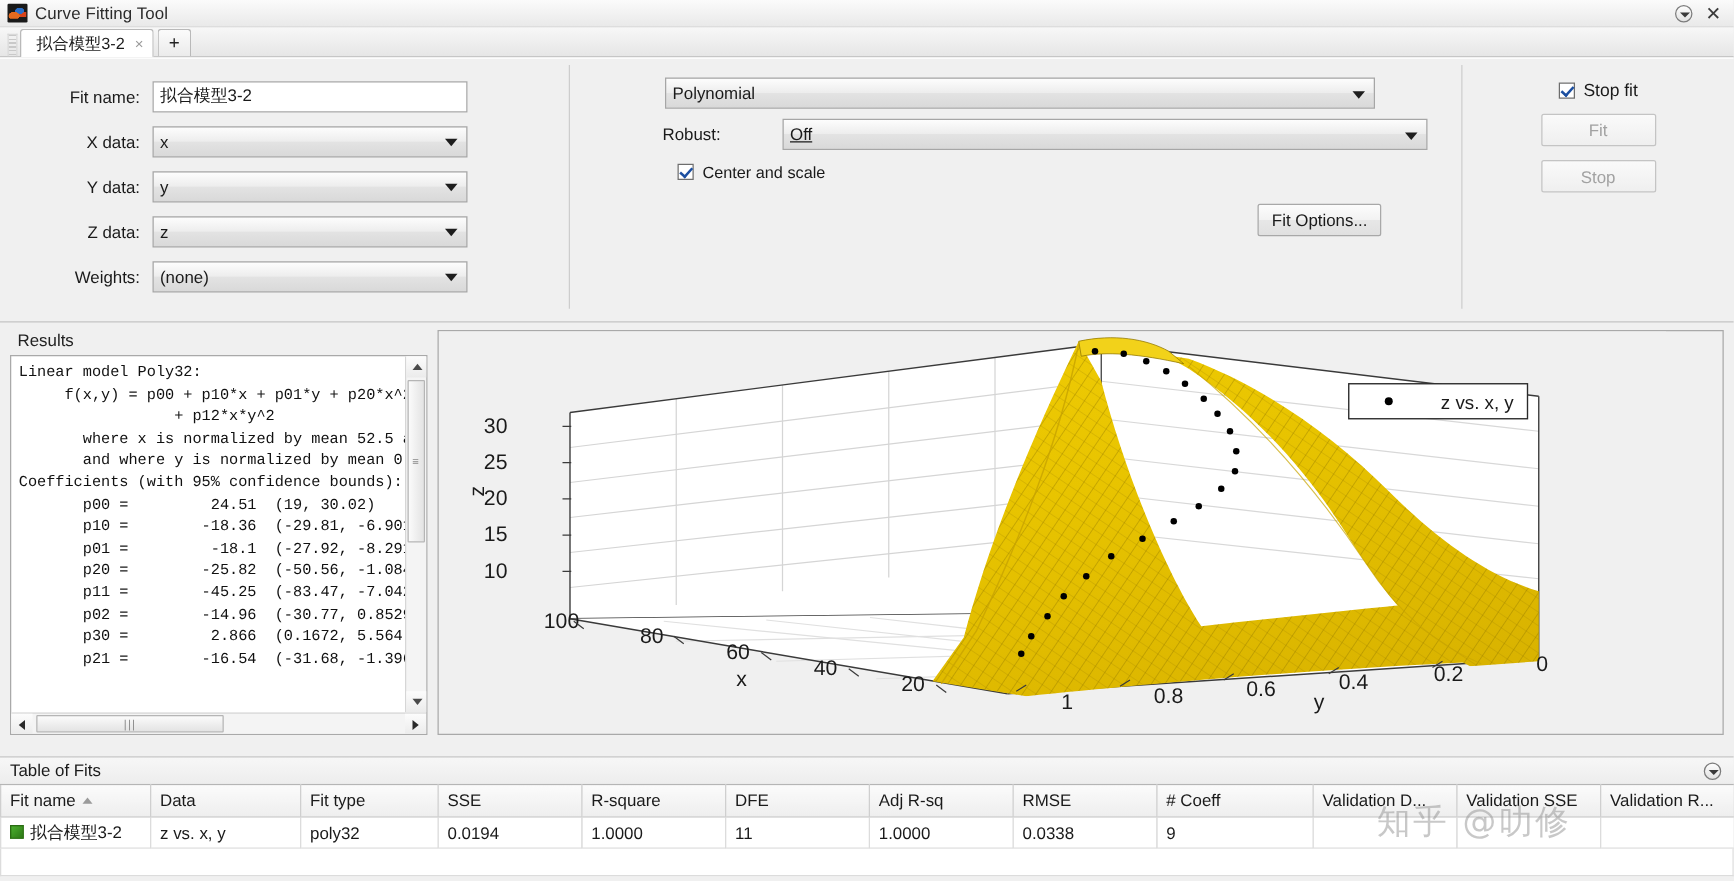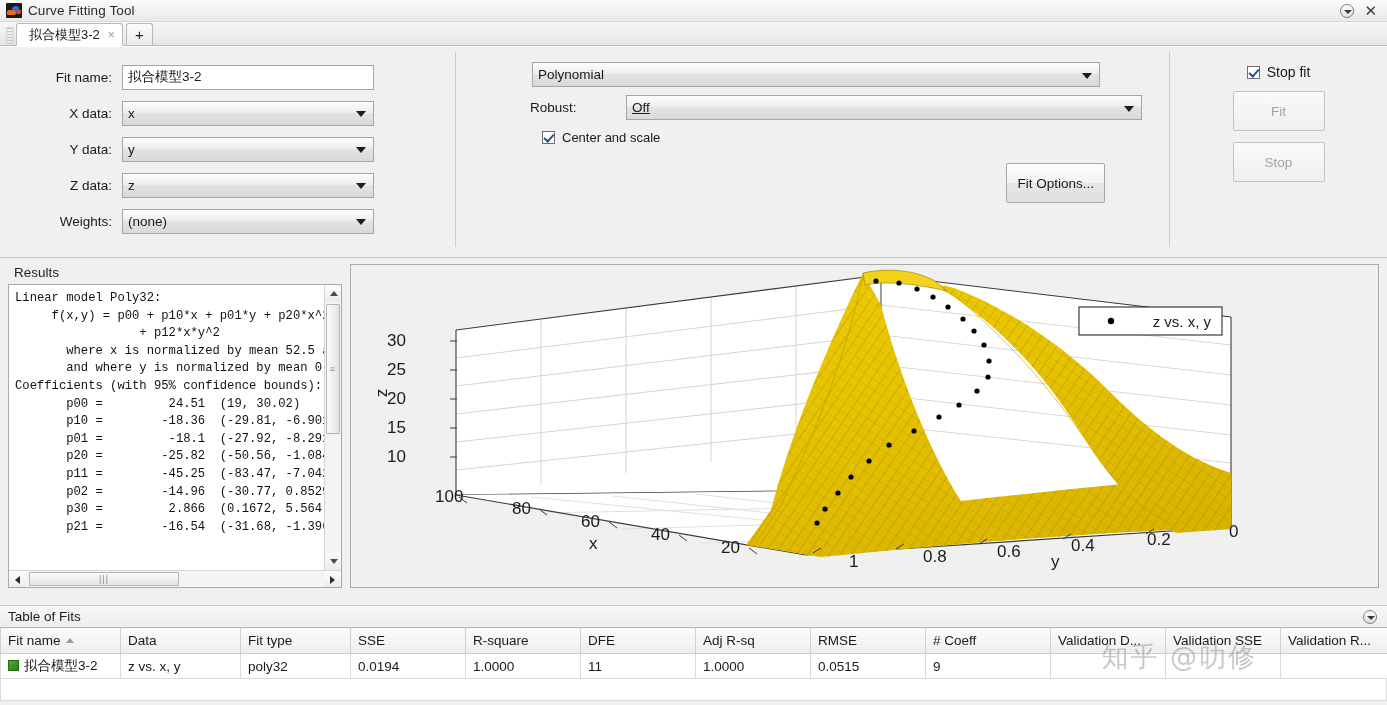--- a/index.html
+++ b/index.html
@@ -131,21 +131,21 @@
   .checkbox {
     width: 13px; height: 13px; border: 1px solid #6d6d6d; background: #fff;
     position: relative; flex: 0 0 auto;
   }
   .checkbox.checked::after {
     content: ""; position: absolute; left: 3px; top: 0px;
     width: 4px; height: 8px; border: solid #1c4fa1;
     border-width: 0 2px 2px 0; transform: rotate(42deg);
   }
   .btn {
-    height: 40px; min-width: 78px;
+    height: 26px; min-width: 78px;
     border: 1px solid #a8a8a8; border-radius: 2px;
     background: linear-gradient(to bottom,#fcfcfc 0%,#f2f2f2 50%,#e7e7e7 51%,#e0e0e0 100%);
     display: flex; align-items: center; justify-content: center;
     font-size: 13.5px; padding: 0 10px;
   }
   .btn.disabled { color: #a2a2a2; background: linear-gradient(to bottom,#fafafa,#efefef); border-color: #c4c4c4; }
 
   
   #right-pane { width: 217px; padding: 18px 0 0 0; display: flex; flex-direction: column; align-items: center; gap: 11px; }
   #right-pane .chk-row { margin: 0; }
@@ -580,21 +580,21 @@
       <tr>
         <td>
           <span class="swatch"></span><span>拟合模型3-2</span>
         </td>
         <td>z vs. x, y</td>
         <td>poly32</td>
         <td>0.0194</td>
         <td>1.0000</td>
         <td>11</td>
         <td>1.0000</td>
-        <td>0.0515</td>
+        <td>0.0338</td>
         <td>9</td>
         <td></td>
         <td></td>
         <td></td>
       </tr>
     </tbody>
   </table>
   <div id="tof-filler"></div>
 </div>
 

